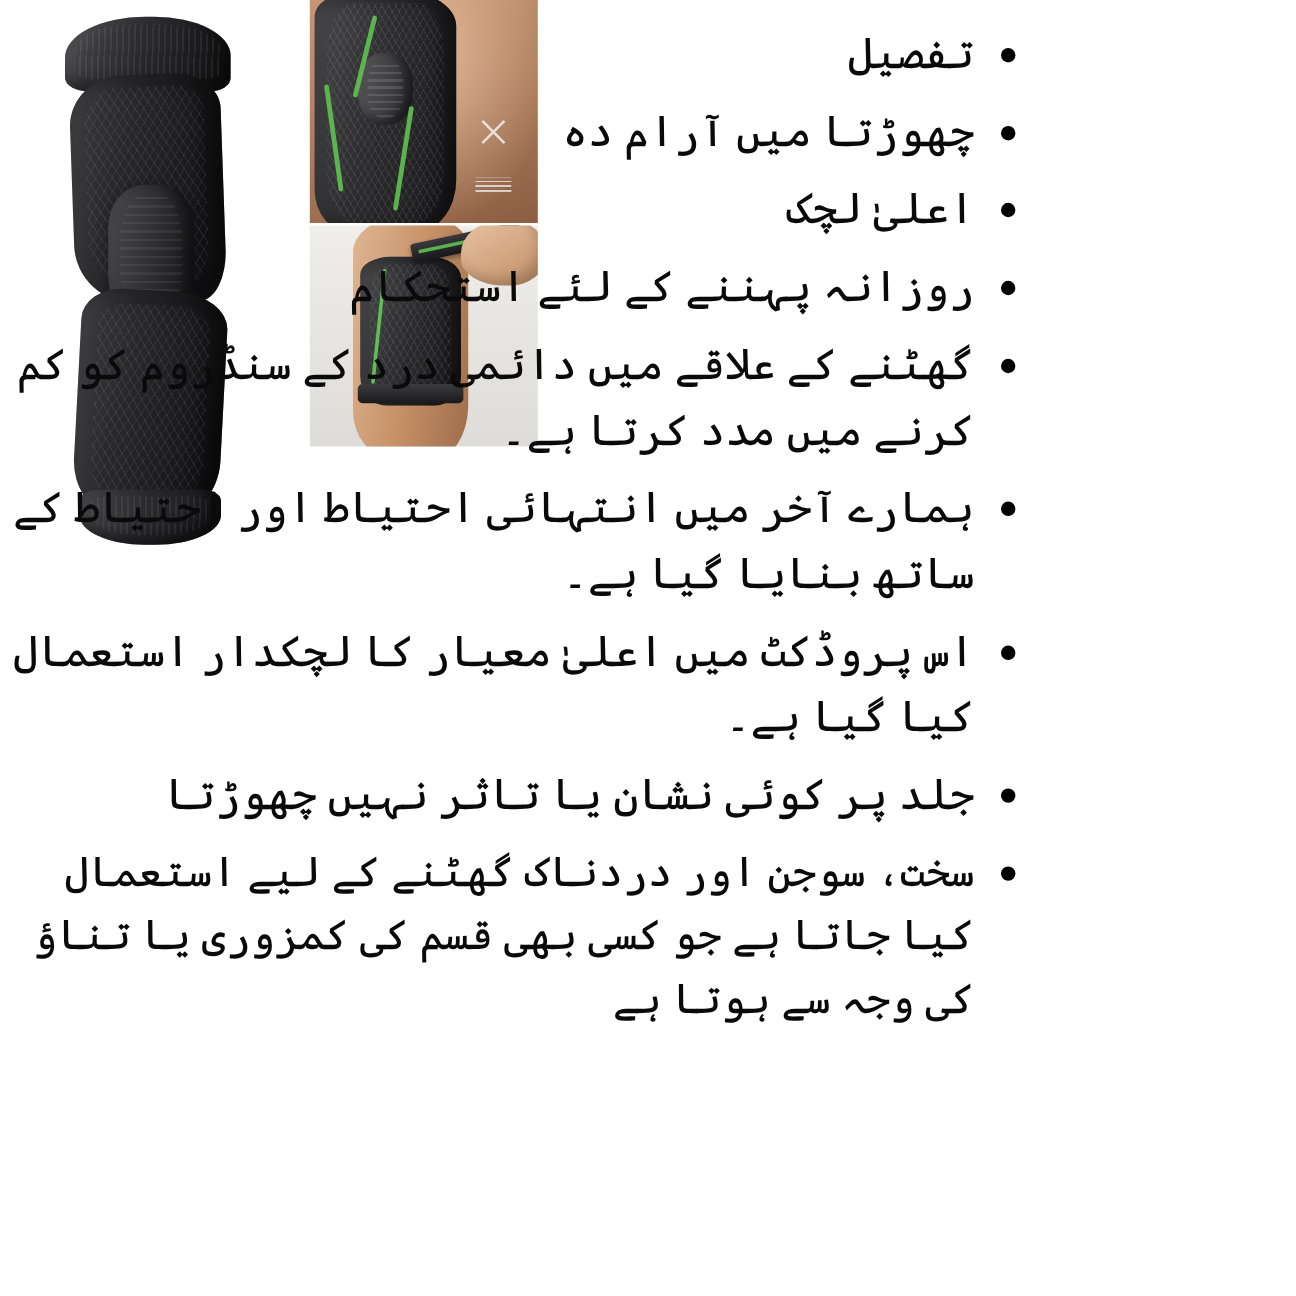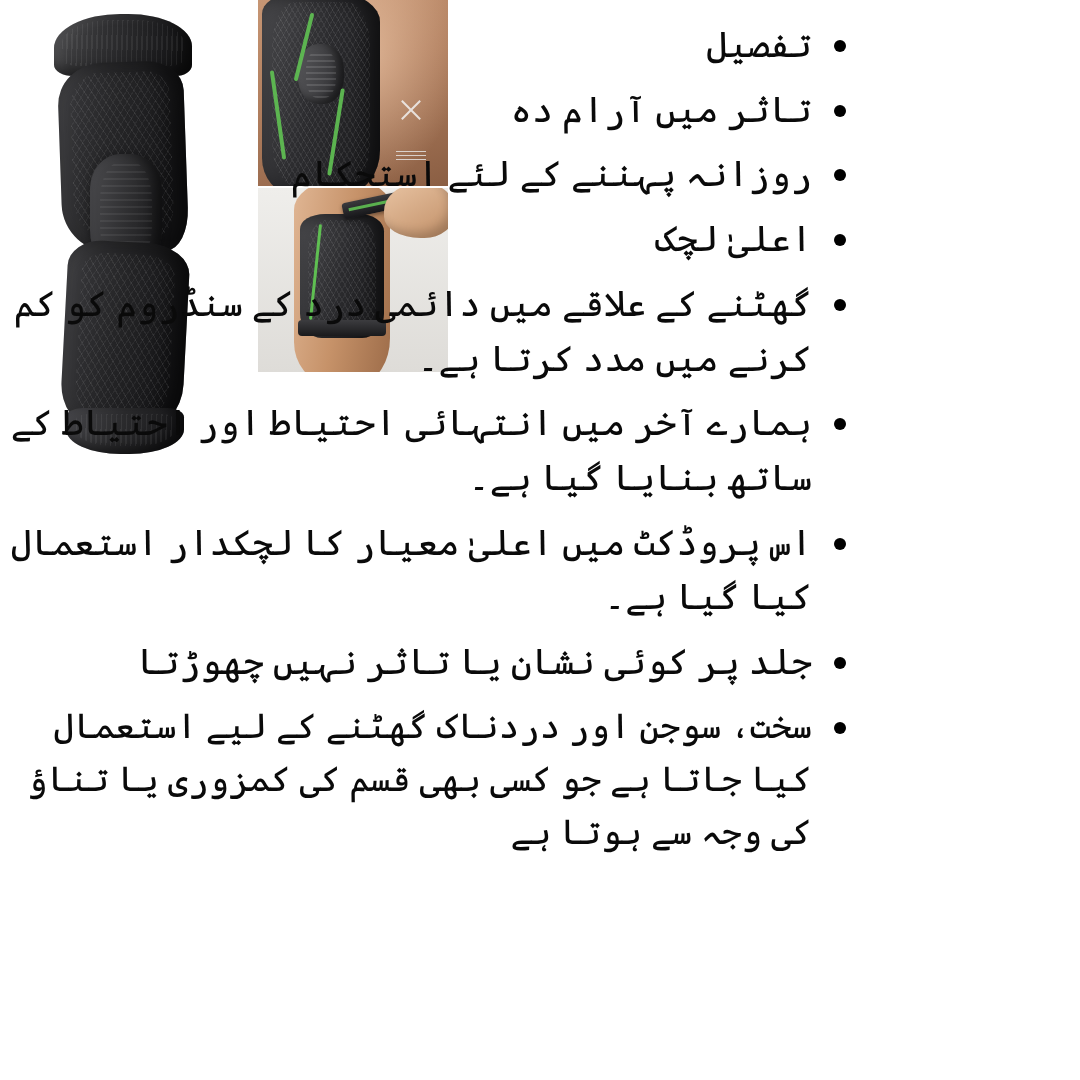--- a/index.html
+++ b/index.html
@@ -419,23 +419,23 @@
       <div class="band-low"></div>
       <div class="strap"></div>
       <div class="hand"></div>
     </div>
 
   </div>
 
   <div class="content">
     <ul class="bullet-list">
       <li class="short">تفصیل</li>
-      <li class="short">تاثر میں آرام دہ</li>
+      <li class="short">چھوڑتا میں آرام دہ</li>
+      <li class="short">اعلیٰ لچک</li>
       <li class="short">روزانہ پہننے کے لئے استحکام</li>
-      <li class="short">اعلیٰ لچک</li>
       <li class="wide">گھٹنے کے علاقے میں دائمی درد کے سنڈروم کو کم کرنے میں مدد کرتا ہے۔</li>
       <li class="wide">ہمارے آخر میں انتہائی احتیاط اور احتیاط کے ساتھ بنایا گیا ہے۔</li>
       <li class="wide">اس پروڈکٹ میں اعلیٰ معیار کا لچکدار استعمال کیا گیا ہے۔</li>
       <li class="wide">جلد پر کوئی نشان یا تاثر نہیں چھوڑتا</li>
       <li class="wide tall">سخت، سوجن اور دردناک گھٹنے کے لیے استعمال کیا جاتا ہے جو کسی بھی قسم کی کمزوری یا تناؤ کی وجہ سے ہوتا ہے</li>
     </ul>
   </div>
 
 </div>
 

